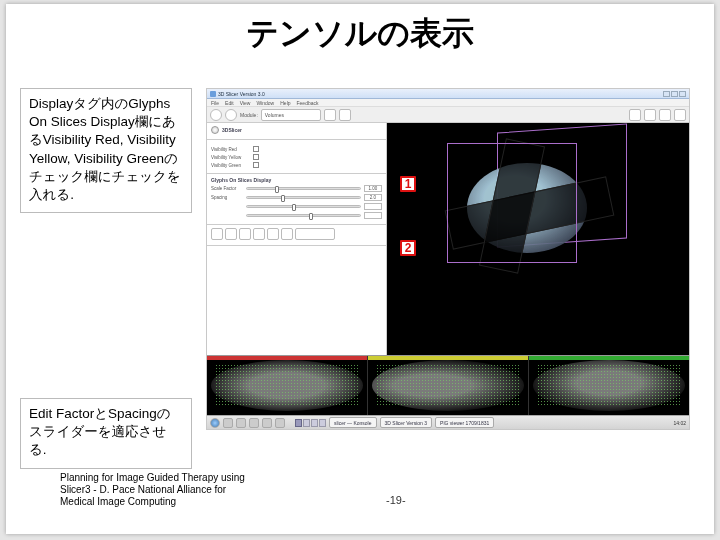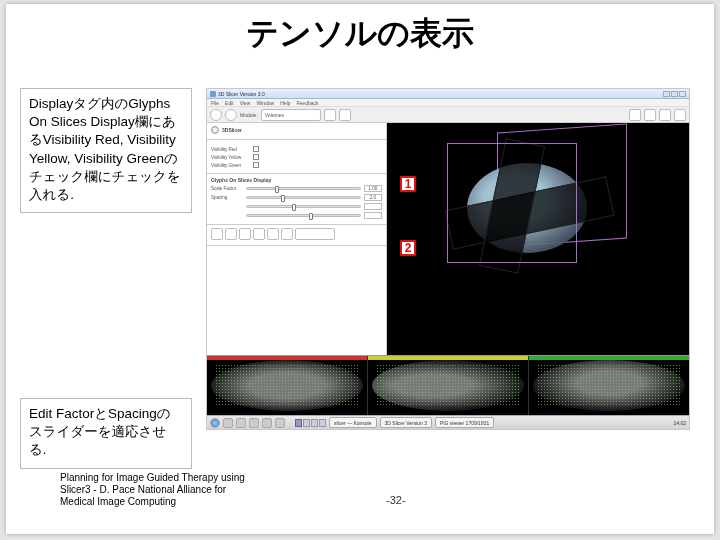--- a/index.html
+++ b/index.html
@@ -240,21 +240,21 @@
 <body>
 
 <div class="slide">
 
   <div class="title">テンソルの表示</div>
 
   <div class="note-box note1">Displayタグ内のGlyphs On Slices Display欄にあるVisibility Red, Visibility Yellow, Visibility Greenのチェック欄にチェックを入れる.</div>
   <div class="note-box note2">Edit FactorとSpacingのスライダーを適応させる.</div>
 
   <div class="credit">Planning for Image Guided Therapy using Slicer3 - D. Pace National Alliance for Medical Image Computing</div>
-  <div class="pagenum">-32-</div>
+  <div class="pagenum">-19-</div>
 
   <div class="callout c1">1</div>
   <div class="callout c2">2</div>
 
   <div class="shot">
 
     <div class="shot-titlebar">
       <span class="icon"></span>
       <span class="ttl">3D Slicer Version 3.0</span>
       <div class="winbtn">

